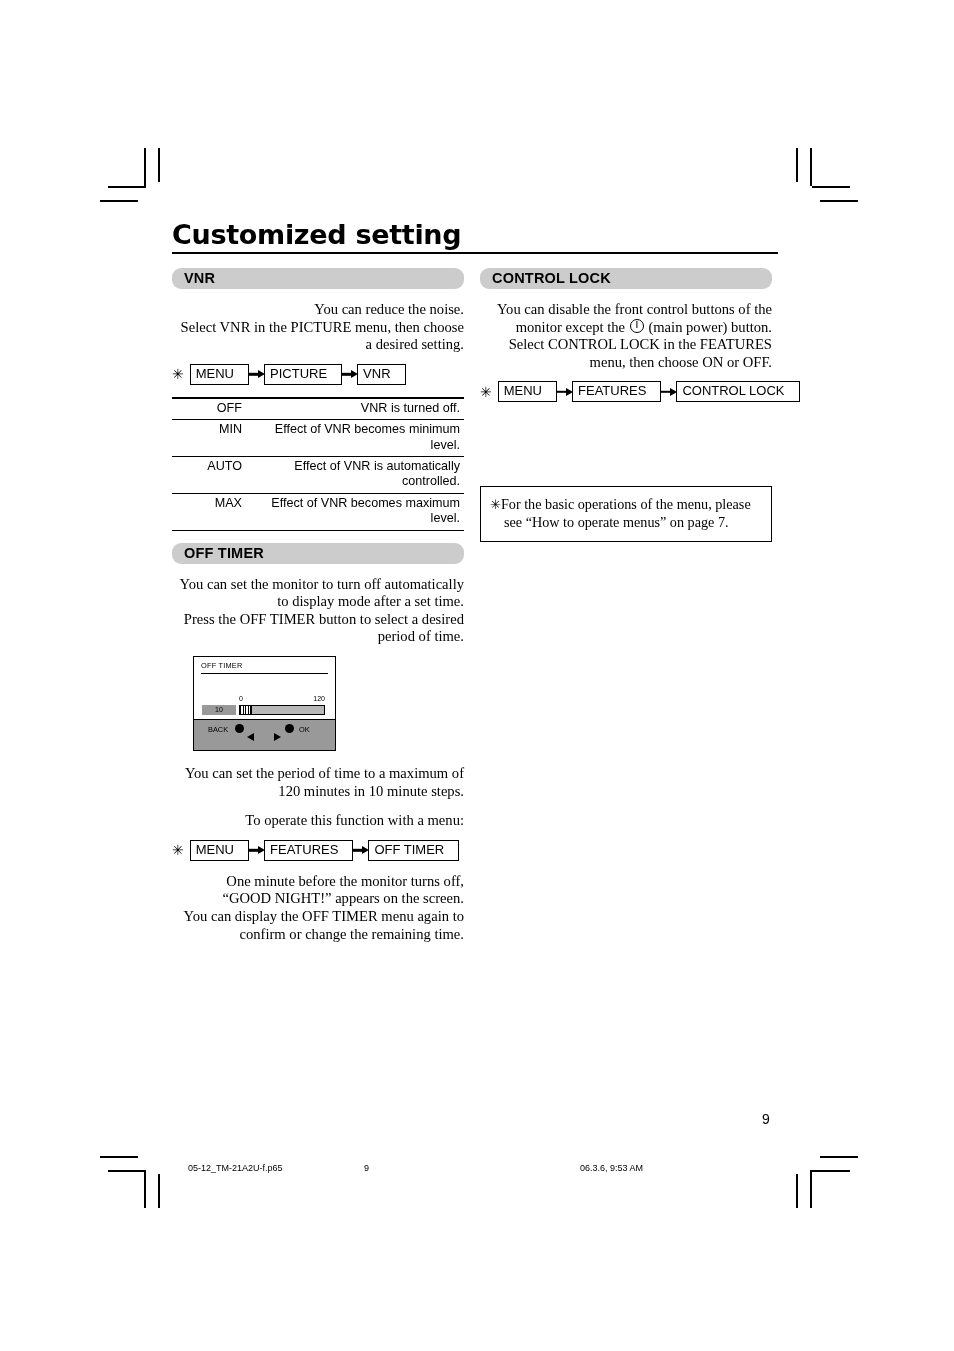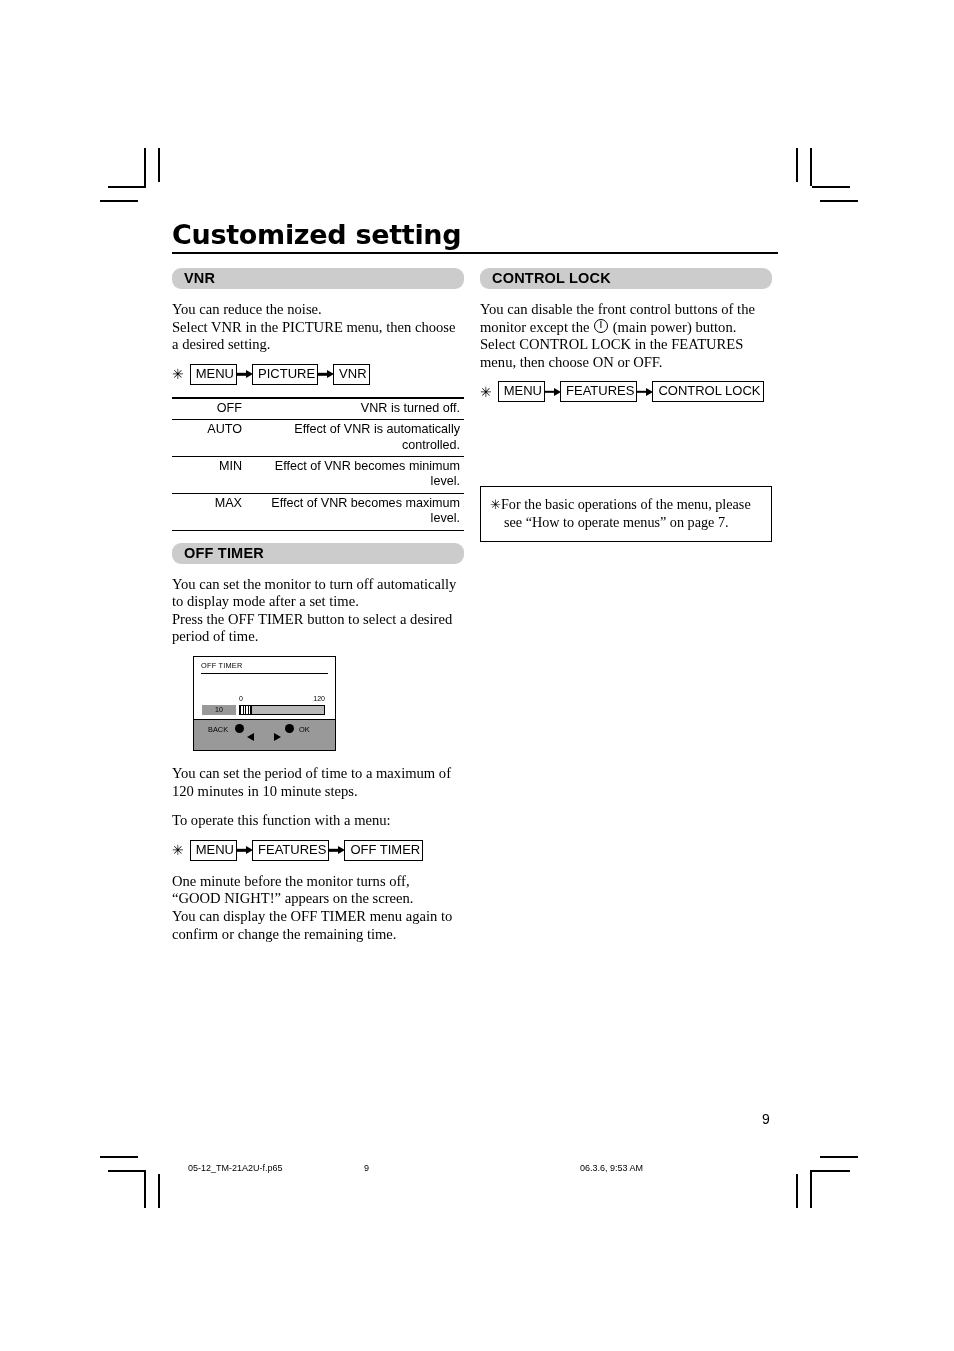--- a/index.html
+++ b/index.html
@@ -62,21 +62,21 @@
     letter-spacing: 0.2px;
     margin-bottom: 8px;
   }
 
   
   .body-p {
     font-family: "Liberation Serif", serif;
     font-size: 14.6px;
     line-height: 17.6px;
     margin: 12px 0 10px 0;
-    text-align: left;
+    text-align: right;
   }
 
   
   .power-sym {
     display: inline-block;
     width: 12px;
     height: 12px;
     border: 1.2px solid #000;
     border-radius: 50%;
     position: relative;
@@ -103,21 +103,21 @@
   .flow-aster {
     font-family: "DejaVu Sans", sans-serif;
     font-size: 14px;
     margin-right: 6px;
     line-height: 1;
   }
   .flow-box {
     border: 1.4px solid #000;
     font-family: "Liberation Sans", sans-serif;
     font-size: 13px;
-    padding: 2px 2px 3px 5px;
+    padding: 2px 14px 3px 5px;
     line-height: 14px;
     white-space: nowrap;
     background: #fff;
   }
   .flow-arrow {
     width: 17px;
     height: 12px;
     position: relative;
     flex: 0 0 17px;
     margin: 0 -1px;
@@ -347,26 +347,26 @@
         <span class="flow-box">VNR</span>
       </div>
 
       <table class="def-table">
         <tbody>
           <tr class="top-rule">
             <td class="term">OFF</td>
             <td class="desc">VNR is turned off.</td>
           </tr>
           <tr>
+            <td class="term">MIN</td>
+            <td class="desc">Effect of VNR becomes minimum level.</td>
+          </tr>
+          <tr>
             <td class="term">AUTO</td>
             <td class="desc">Effect of VNR is automatically controlled.</td>
-          </tr>
-          <tr>
-            <td class="term">MIN</td>
-            <td class="desc">Effect of VNR becomes minimum level.</td>
           </tr>
           <tr>
             <td class="term">MAX</td>
             <td class="desc">Effect of VNR becomes maximum level.</td>
           </tr>
         </tbody>
       </table>
 
 
       <div class="sec-head">OFF TIMER</div>

